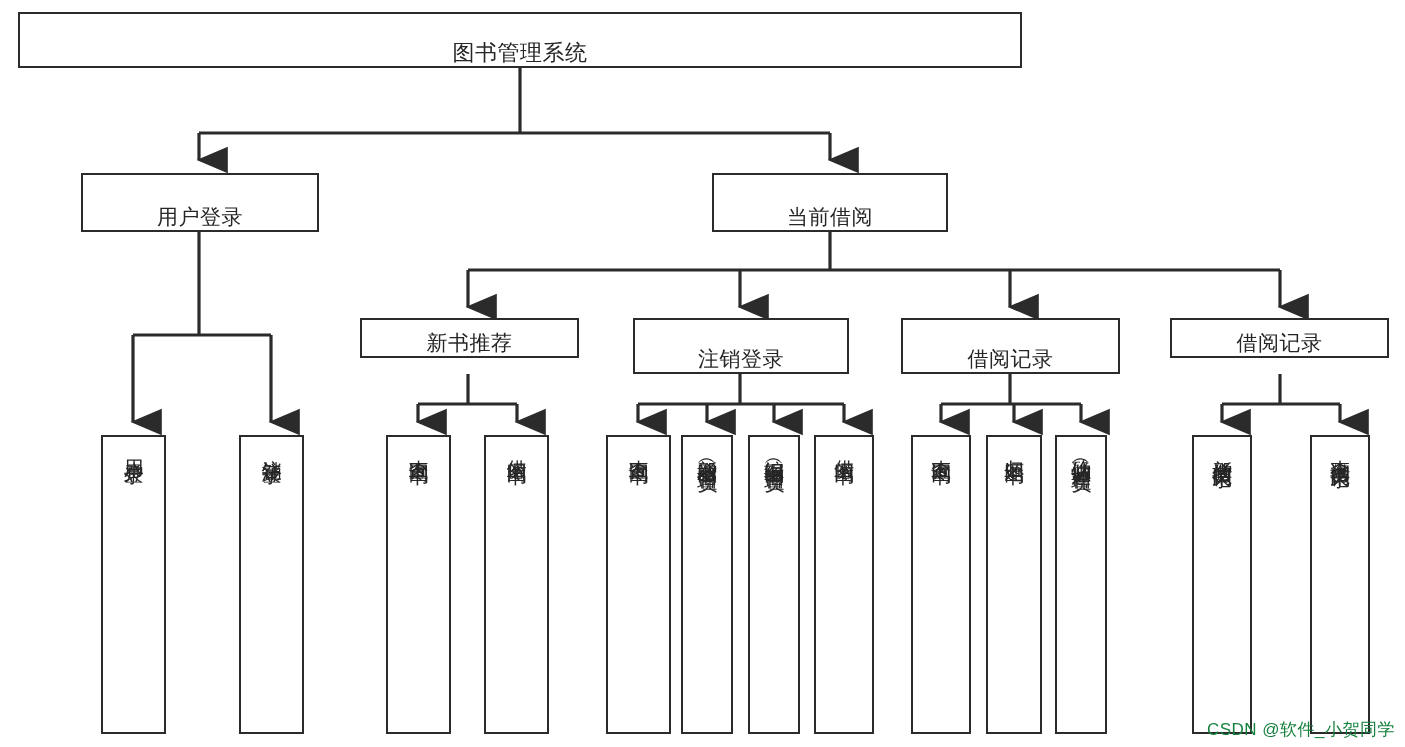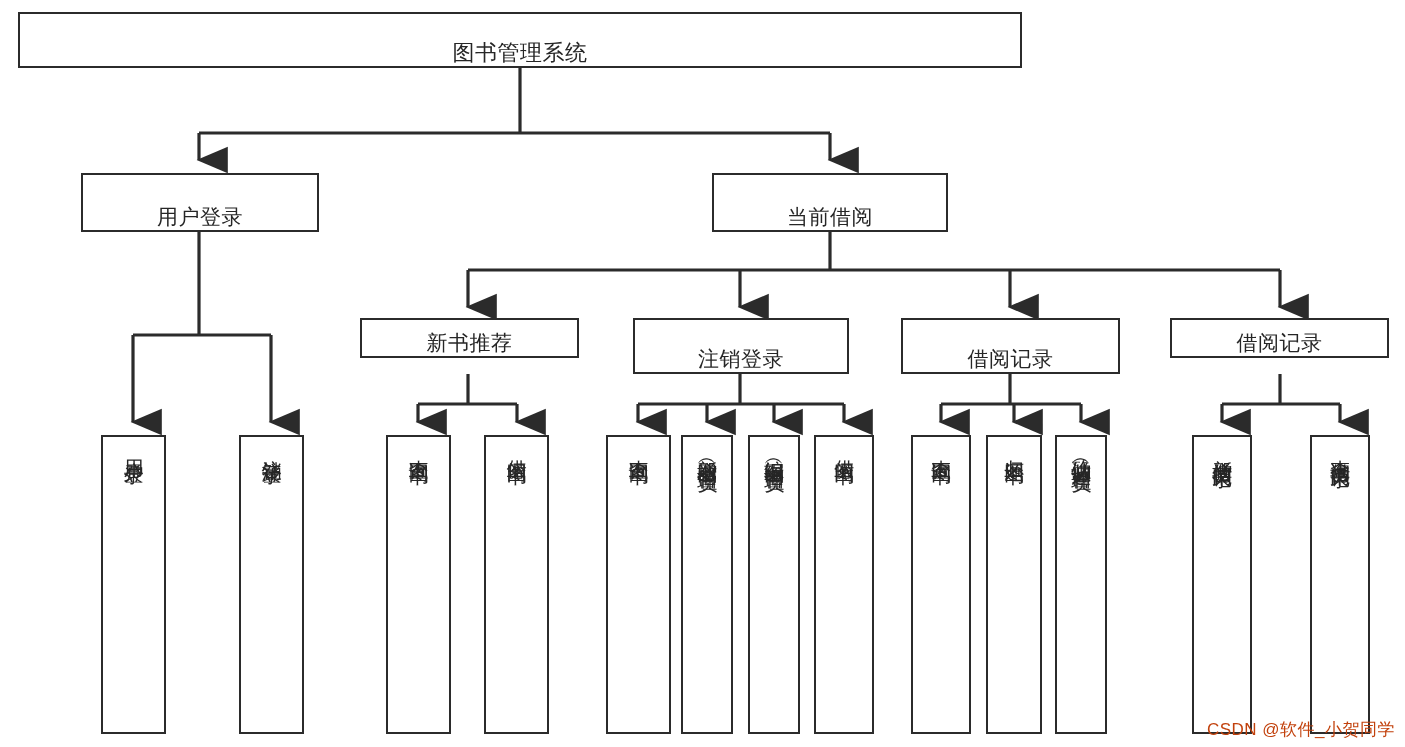--- a/index.html
+++ b/index.html
@@ -58,21 +58,21 @@
     text-align: left;
   }
   .node.root .node-label {
     font-size: 22px;
   }
   .watermark {
     position: absolute;
     right: 10px;
     bottom: 6px;
     font-size: 17px;
-    color: #c2410c;
+    color: #15803d;
     letter-spacing: 0.5px;
     white-space: nowrap;
     pointer-events: none;
     margin-top: 16px;
   }
 </style>
 </head>
 <body>
 
 <div id="canvas">

